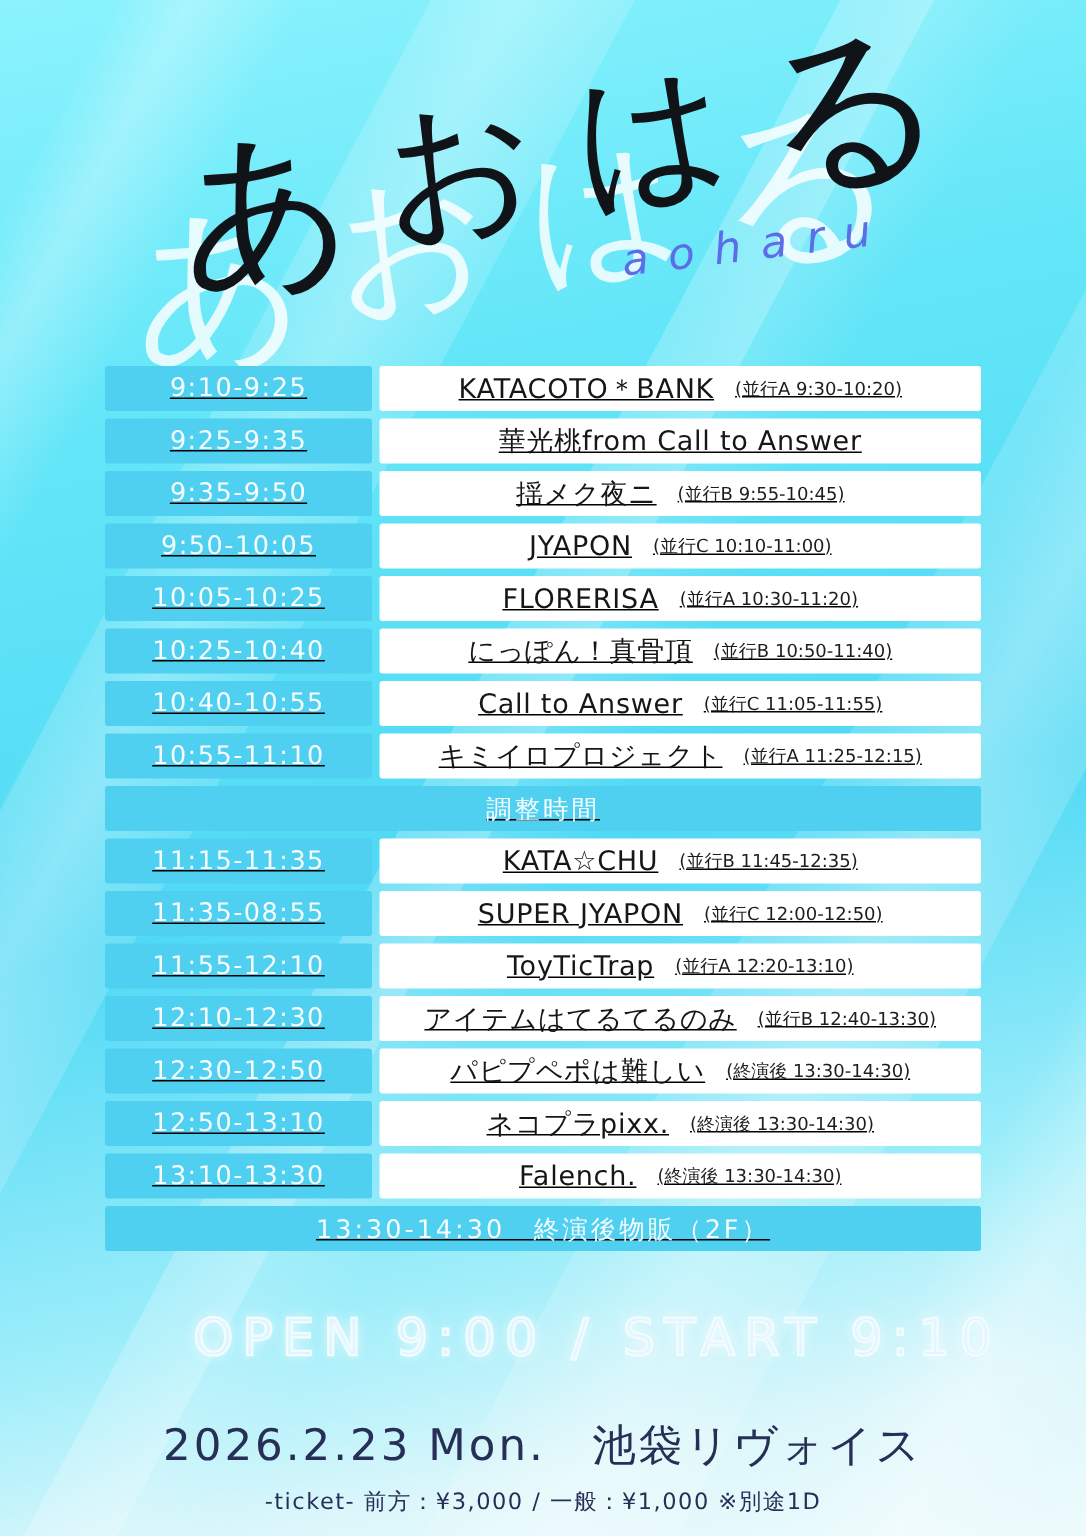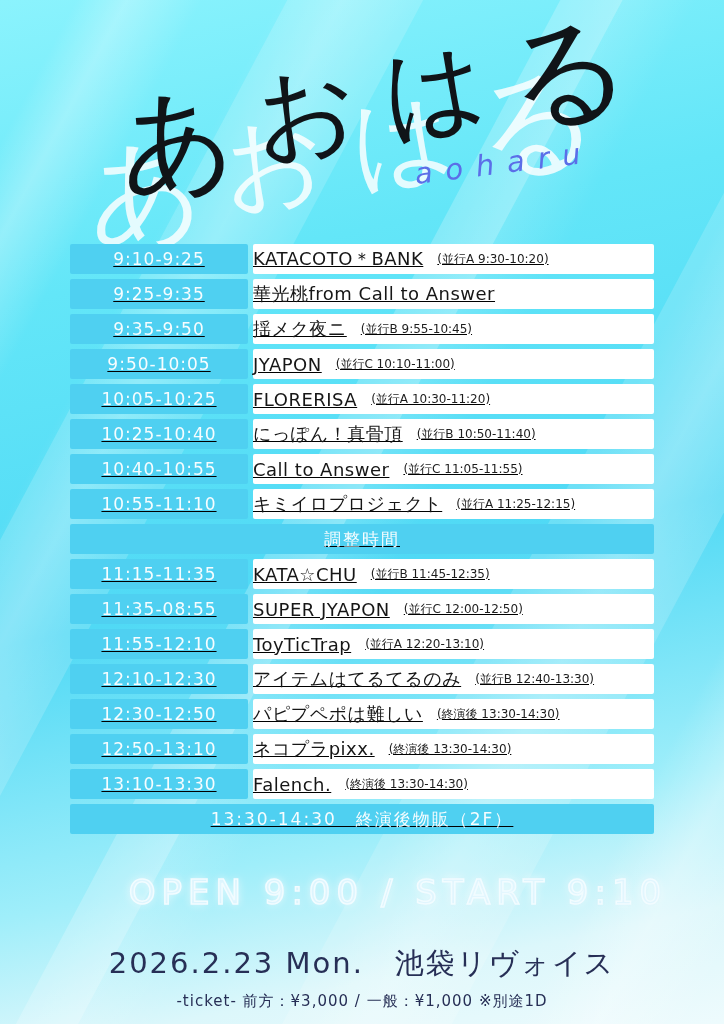--- a/index.html
+++ b/index.html
@@ -39,21 +39,21 @@
   .schedule { position:absolute; left:70px; top:244px; width:584px;text-decoration:underline; }
   .row { display:flex; height:30px; margin-bottom:5px; }
   .time {
     width:178px; margin-right:5px; border-radius:2px;
     background:#4fd0f1; color:rgba(255,255,255,.95);
     display:flex; align-items:center; justify-content:center;
     font-size:17px; letter-spacing:1px;
   }
   .name-cell {
     flex:1; background:#ffffff; border-radius:2px; color:#161616;
-    display:flex; align-items:center; justify-content:flex-start; white-space:nowrap;
+    display:flex; align-items:center; justify-content:center; white-space:nowrap;
   }
   .name { font-size:18px; letter-spacing:.5px; }
   .note { font-size:12px; margin-left:14px; color:#1d1d1d; }
   .row.divider {
     background:#4fd0f1; border-radius:2px; color:rgba(255,255,255,.95);
     display:flex; align-items:center; justify-content:center;
     font-size:17px; letter-spacing:2px;
   }
 
   

